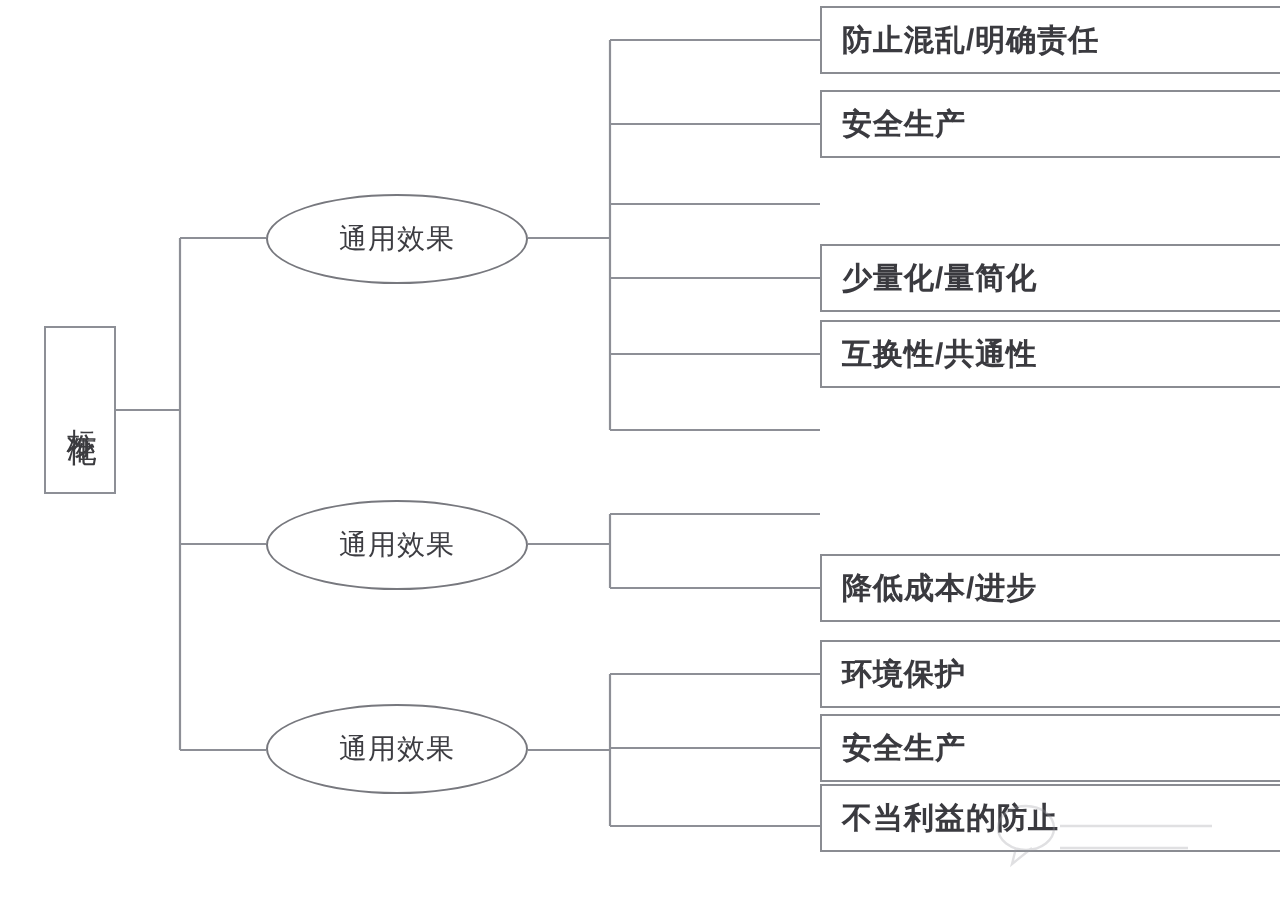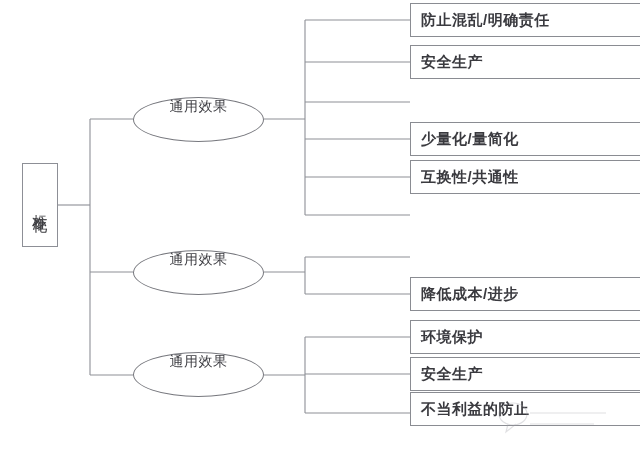--- a/index.html
+++ b/index.html
@@ -59,20 +59,21 @@
   
   .ellipse-node {
     position: absolute;
     width: 131px;
     height: 45px;
     border: 1px solid #77787e;
     border-radius: 50%;
     background: #ffffff;
     box-sizing: border-box;
     display: flex;
+    align-items: center;
     justify-content: center;
     font-family: Liberation Serif, serif;
   }
   .ellipse-label {
     font-size: 14px;
     color: #3d3d42;
     letter-spacing: 0.5px;
     white-space: nowrap;
   }
   .ellipse-1 { left: 133px; top: 97px; }

